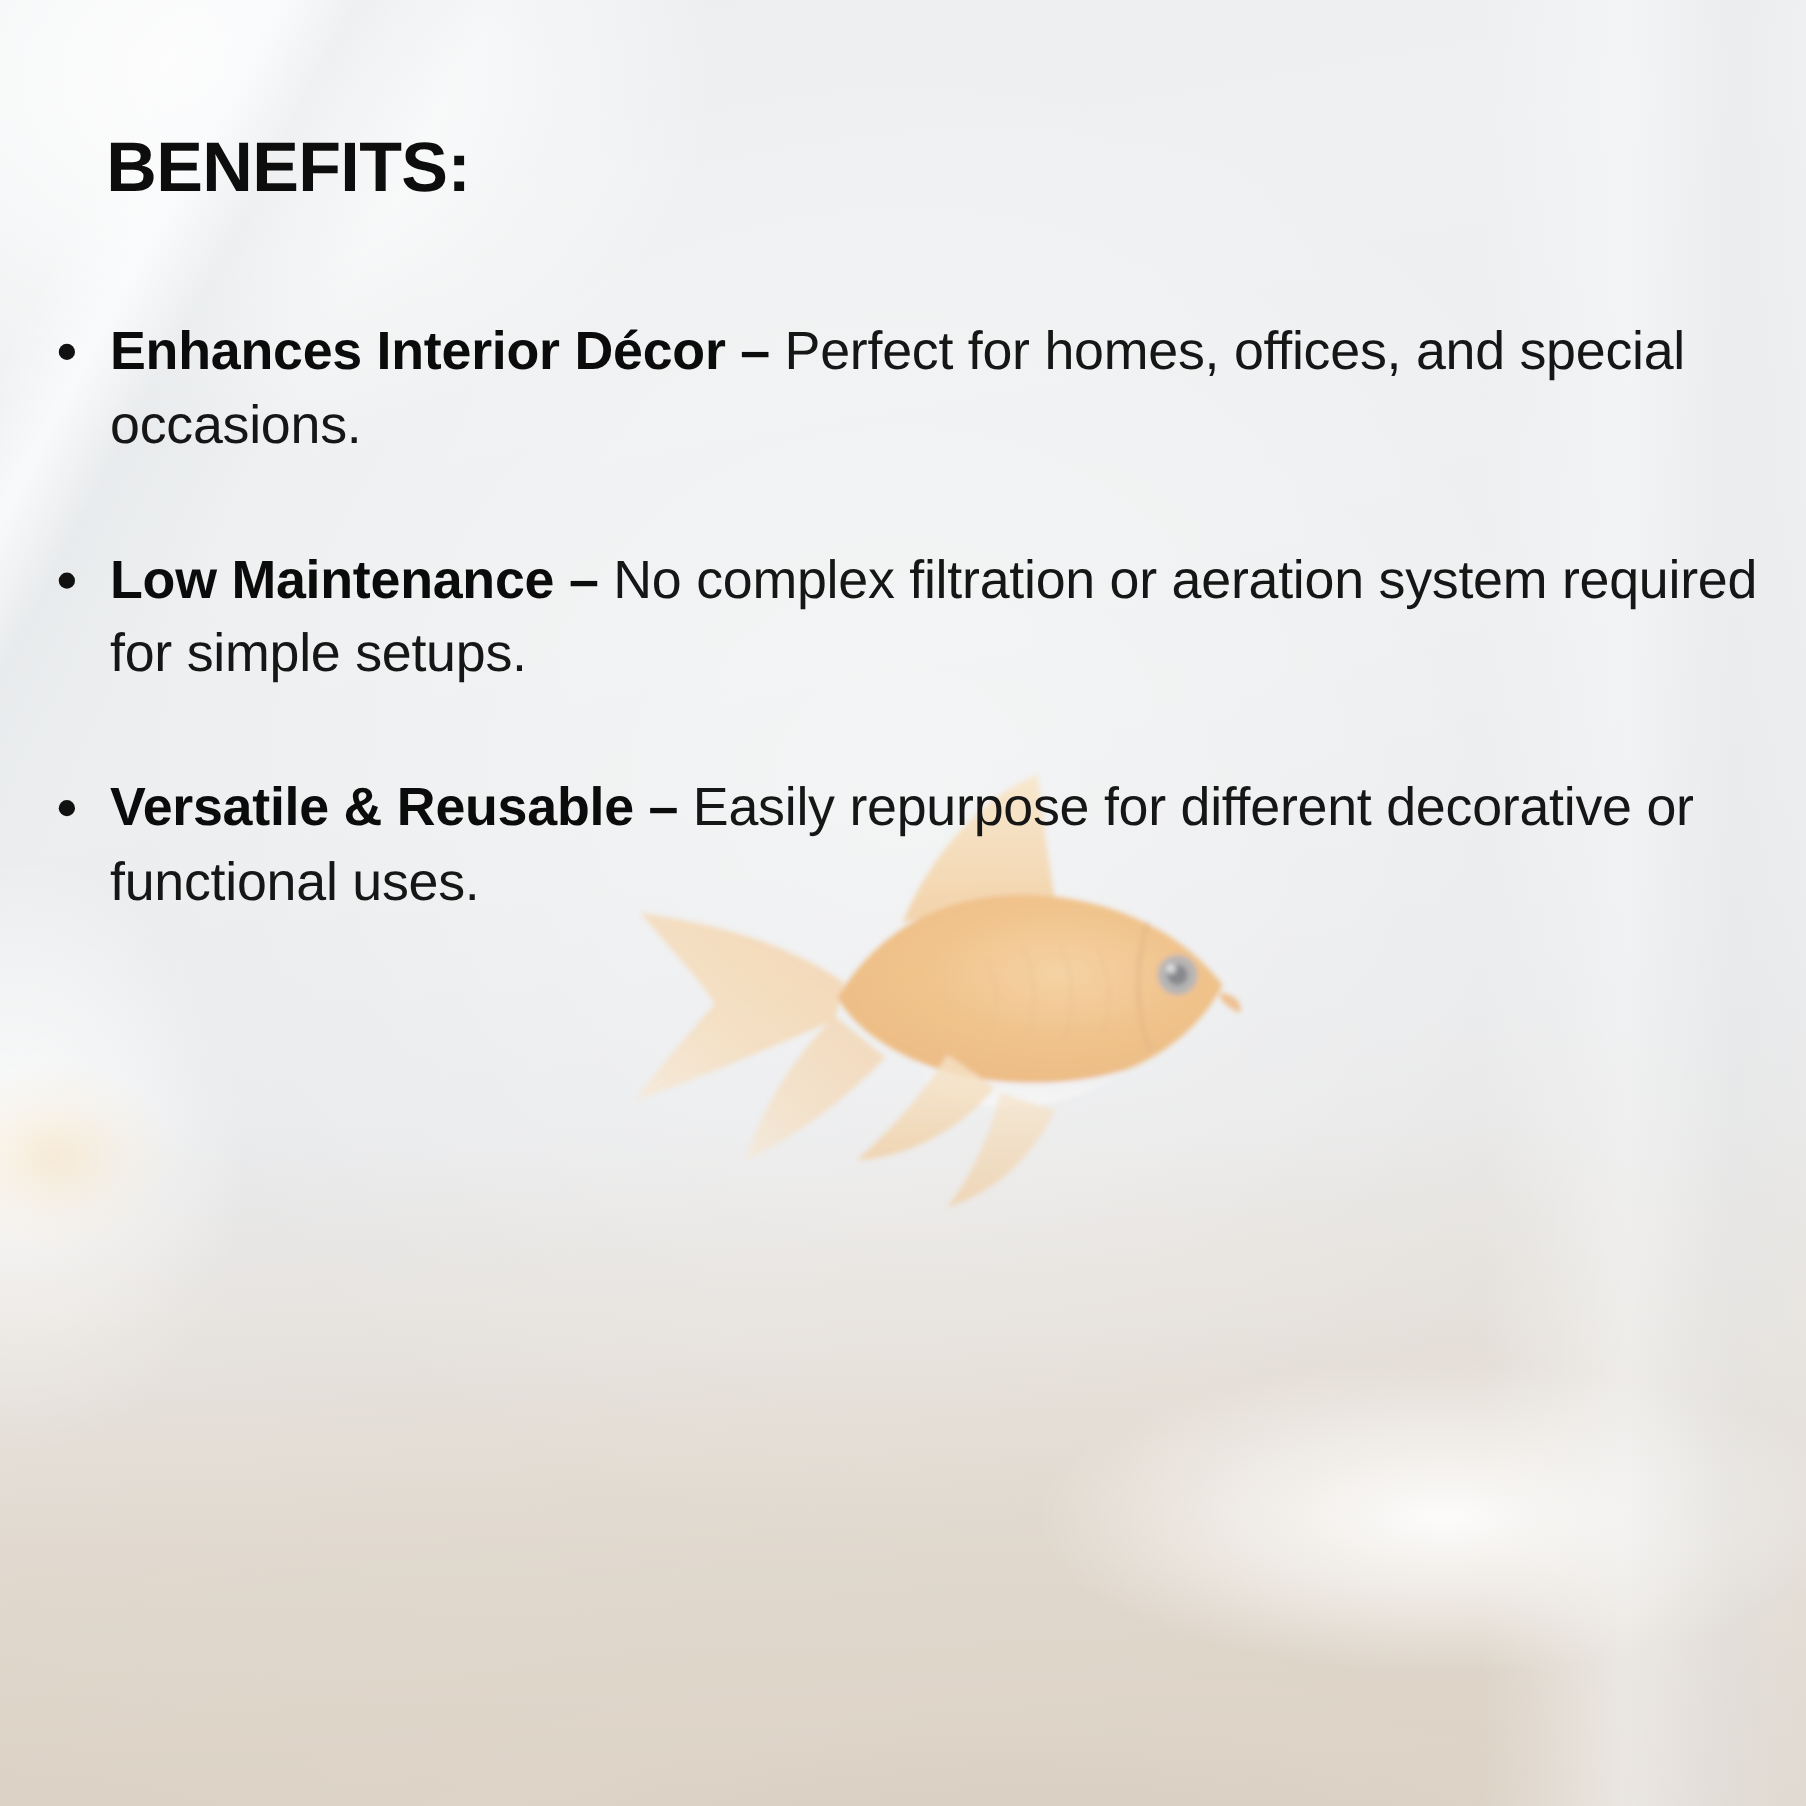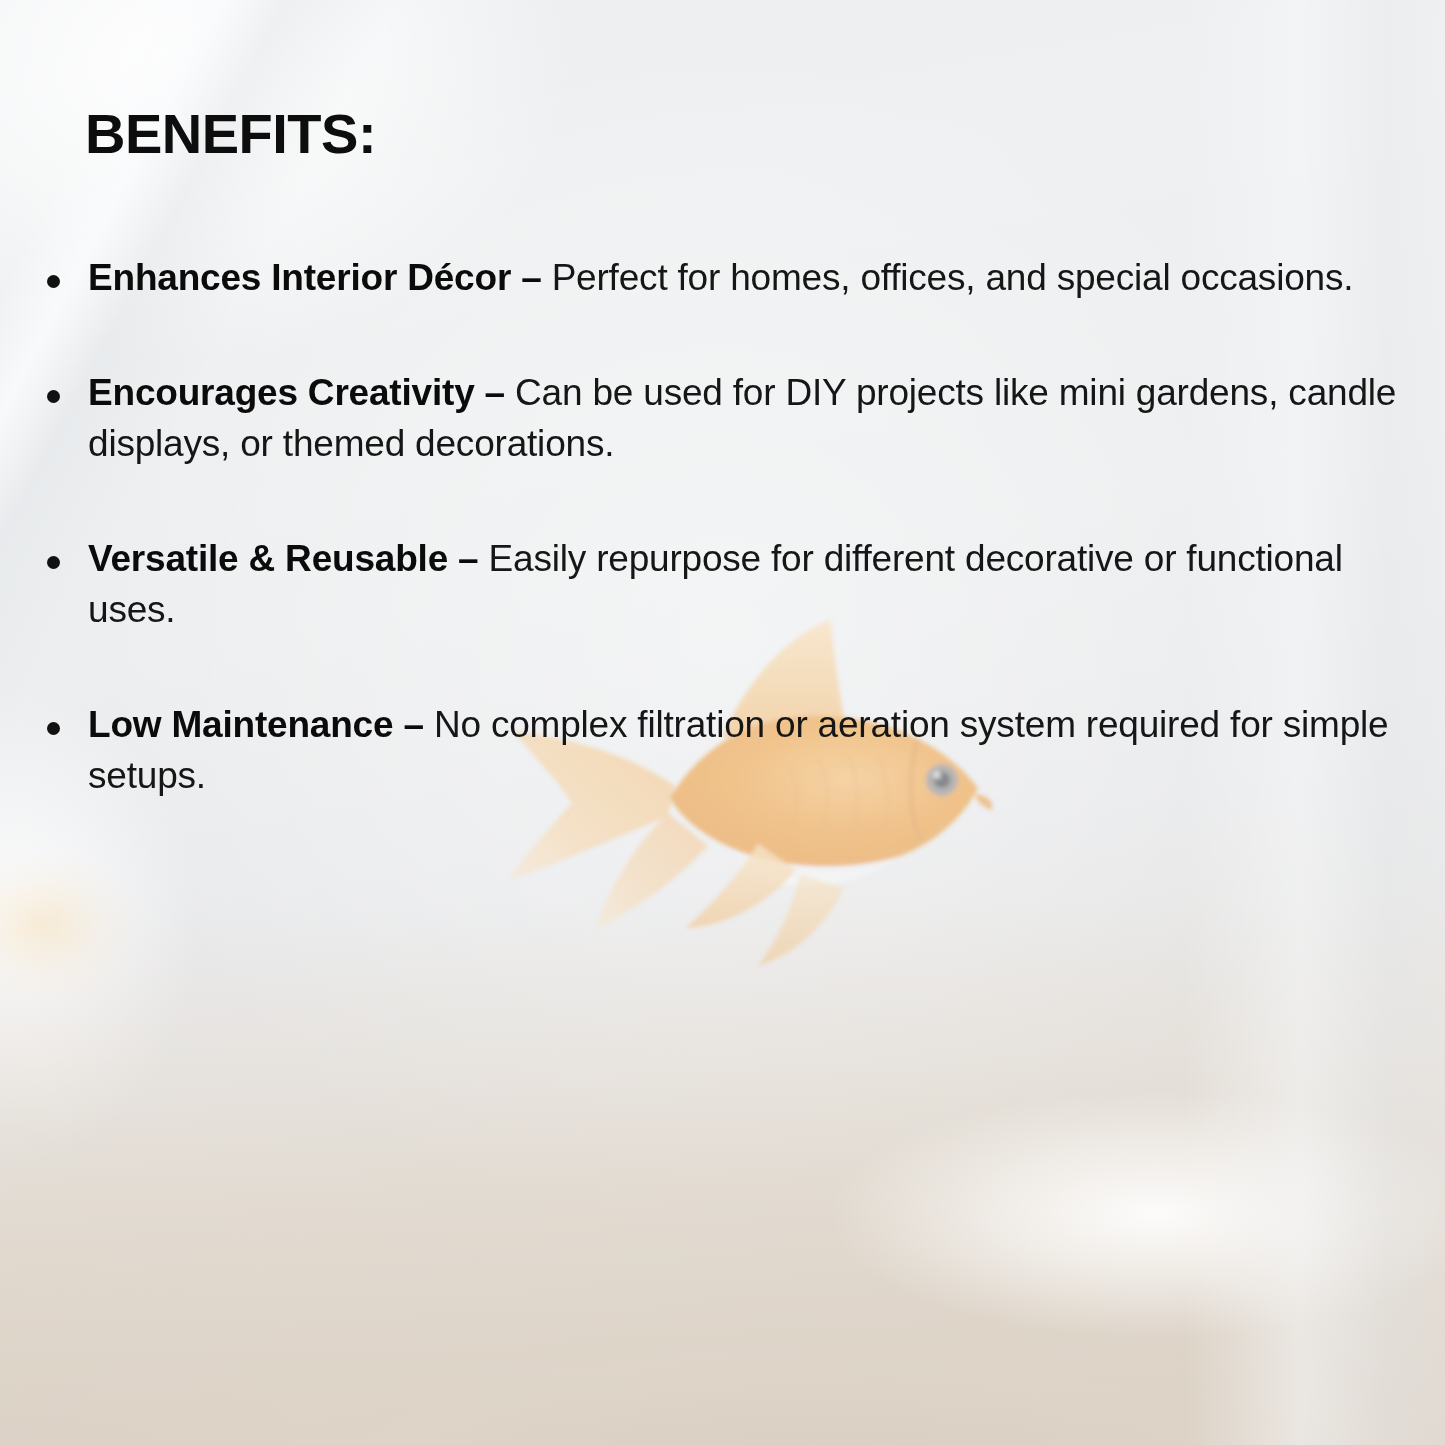--- a/index.html
+++ b/index.html
@@ -164,21 +164,21 @@
     width: 1380px;
     margin: 0;
     padding: 0;
     list-style: none;
   }
 
   .bullet-item {
     position: relative;
     padding-left: 44px;
     margin-bottom: 64px;
-    font-size: 37px;
+    font-size: 43px;
     line-height: 1.38;
     color: #131313;
     letter-spacing: -0.2px;
   }
 
   .bullet-item:last-child {
     margin-bottom: 0;
   }
 
   .bullet-dot {
@@ -298,37 +298,31 @@
 
     <ul class="bullet-list">
 
       <li class="bullet-item">
         <span class="bullet-dot"></span>
         <span class="lead">Enhances Interior Décor </span>
         <span class="dash">– </span>
         <span class="rest">Perfect for homes, offices, and special occasions.</span>
       </li>
 
+
+
       <li class="bullet-item">
         <span class="bullet-dot"></span>
-        <span class="lead">Encourages Creativity </span>
+        <span class="lead">Low Maintenance </span>
         <span class="dash">– </span>
-        <span class="rest">Can be used for DIY projects like mini gardens, candle displays, or themed decorations.</span>
+        <span class="rest">No complex filtration or aeration system required for simple setups.</span>
       </li>
-
 
       <li class="bullet-item">
         <span class="bullet-dot"></span>
         <span class="lead">Versatile &amp; Reusable </span>
         <span class="dash">– </span>
         <span class="rest">Easily repurpose for different decorative or functional uses.</span>
       </li>
 
-      <li class="bullet-item">
-        <span class="bullet-dot"></span>
-        <span class="lead">Low Maintenance </span>
-        <span class="dash">– </span>
-        <span class="rest">No complex filtration or aeration system required for simple setups.</span>
-      </li>
-
     </ul>
   </div>
 </div>
 
 </body></html>

